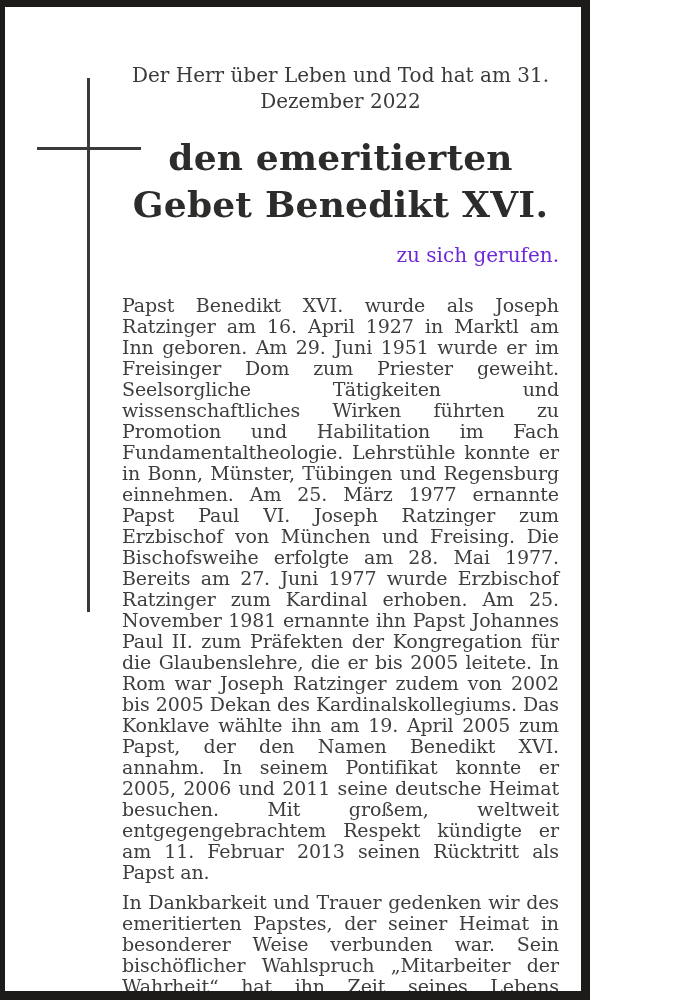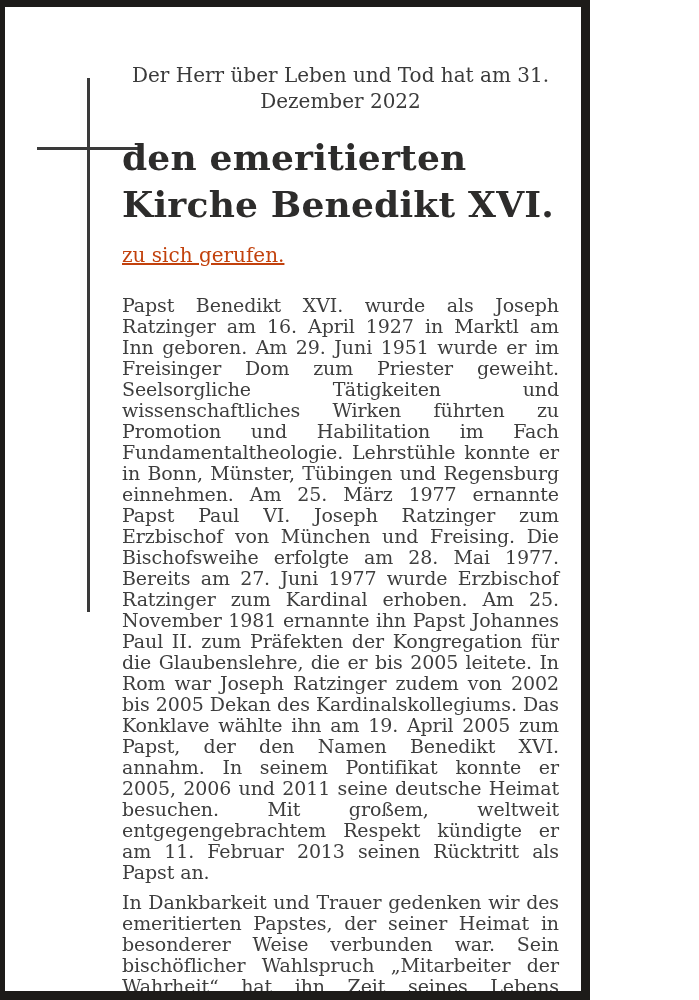--- a/index.html
+++ b/index.html
@@ -51,31 +51,31 @@
     font-size: 20px;
     line-height: 26px;
     text-align: center;
     color: #3a3a3a;
   }
   .title {
     margin: 0 0 14px 0;
     font-size: 36px;
     line-height: 47px;
     font-weight: bold;
+    text-align: center;
     color: #2d2c2b;
     letter-spacing: 0.2px;
   }
   .title .title-line { display: block; }
   .subtitle {
     margin: 0 0 27px 0;
     font-size: 20px;
     line-height: 26px;
-    text-align: left;
-    color: #c2410c;
-    text-decoration: underline;
+    text-align: right;
+    color: #6d28d9;
   }
   .body-para {
     margin: 0 0 9px 0;
     font-size: 19px;
     line-height: 21px;
     text-align: justify;
     color: #3e3e3e;
     letter-spacing: -0.1px;
   }
 </style>
@@ -88,21 +88,21 @@
     <div class="cross-v"></div>
     <div class="cross-h"></div>
   </div>
 
   <div class="content">
 
     <p class="intro">Der Herr über Leben und Tod hat am 31. Dezember 2022</p>
 
     <h1 class="title">
       <span class="title-line">den emeritierten</span>
-      <span class="title-line">Kirche Benedikt XVI.</span>
+      <span class="title-line">Gebet Benedikt XVI.</span>
     </h1>
 
     <p class="subtitle">zu sich gerufen.</p>
 
     <p class="body-para">Papst Benedikt XVI. wurde als Joseph Ratzinger am 16. April 1927 in Marktl am Inn geboren. Am 29. Juni 1951 wurde er im Freisinger Dom zum Priester geweiht. Seelsorgliche Tätigkeiten und wissenschaftliches Wirken führten zu Promotion und Habilitation im Fach Fundamentaltheologie. Lehrstühle konnte er in Bonn, Münster, Tübingen und Regensburg einnehmen. Am 25. März 1977 ernannte Papst Paul VI. Joseph Ratzinger zum Erzbischof von München und Freising. Die Bischofsweihe erfolgte am 28. Mai 1977. Bereits am 27. Juni 1977 wurde Erzbischof Ratzinger zum Kardinal erhoben. Am 25. November 1981 ernannte ihn Papst Johannes Paul II. zum Präfekten der Kongregation für die Glaubenslehre, die er bis 2005 leitete. In Rom war Joseph Ratzinger zudem von 2002 bis 2005 Dekan des Kardinalskollegiums. Das Konklave wählte ihn am 19. April 2005 zum Papst, der den Namen Benedikt XVI. annahm. In seinem Pontifikat konnte er 2005, 2006 und 2011 seine deutsche Heimat besuchen. Mit großem, weltweit entgegengebrachtem Respekt kündigte er am 11. Februar 2013 seinen Rücktritt als Papst an.</p>
 
     <p class="body-para">In Dankbarkeit und Trauer gedenken wir des emeritierten Papstes, der seiner Heimat in besonderer Weise verbunden war. Sein bischöflicher Wahlspruch „Mitarbeiter der Wahrheit“ hat ihn Zeit seines Lebens geprägt. Mit seinem Tod verlässt uns ein beeindruckender Theologe und erfahrener Hirte. Wir trauern um eine Persönlichkeit, die der Kirche auch in schwierigen Zeiten Hoffnung und Richtung vermittelt hat. Papst Benedikt hat die Stimme des Evangeliums – gelegen oder ungelegen – hörbar gemacht. Sein theologisches Denkvermögen, seine politische Urteilskraft und sein persönlicher Umgang mit vielen Menschen zeichneten Papst Benedikt XVI. aus. Der Priester, Bischof und emeritierte Papst Benedikt – und der Mensch Joseph Ratzinger – ist von uns gegangen.</p>
 
     <p class="body-para">Wir danken Gott für das Geschenk seines Lebens und bitten um das Gebet für den verstorbenen emeritierten Papst.</p>
 

